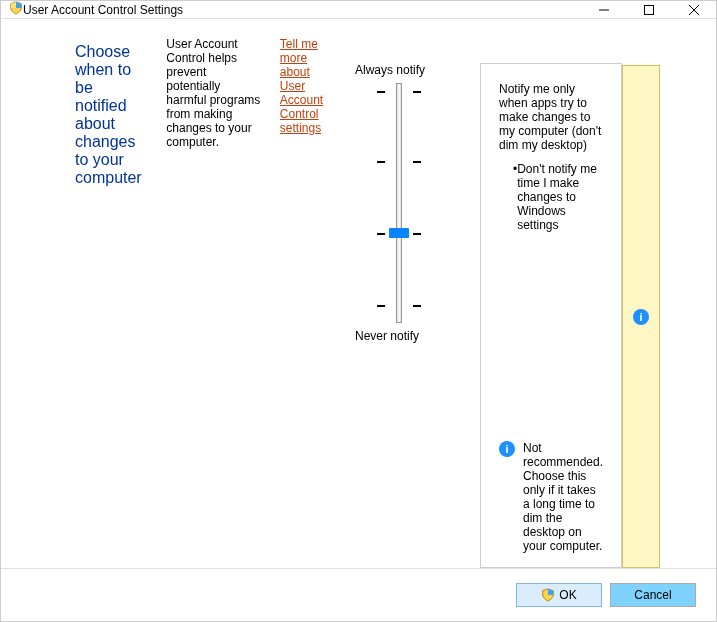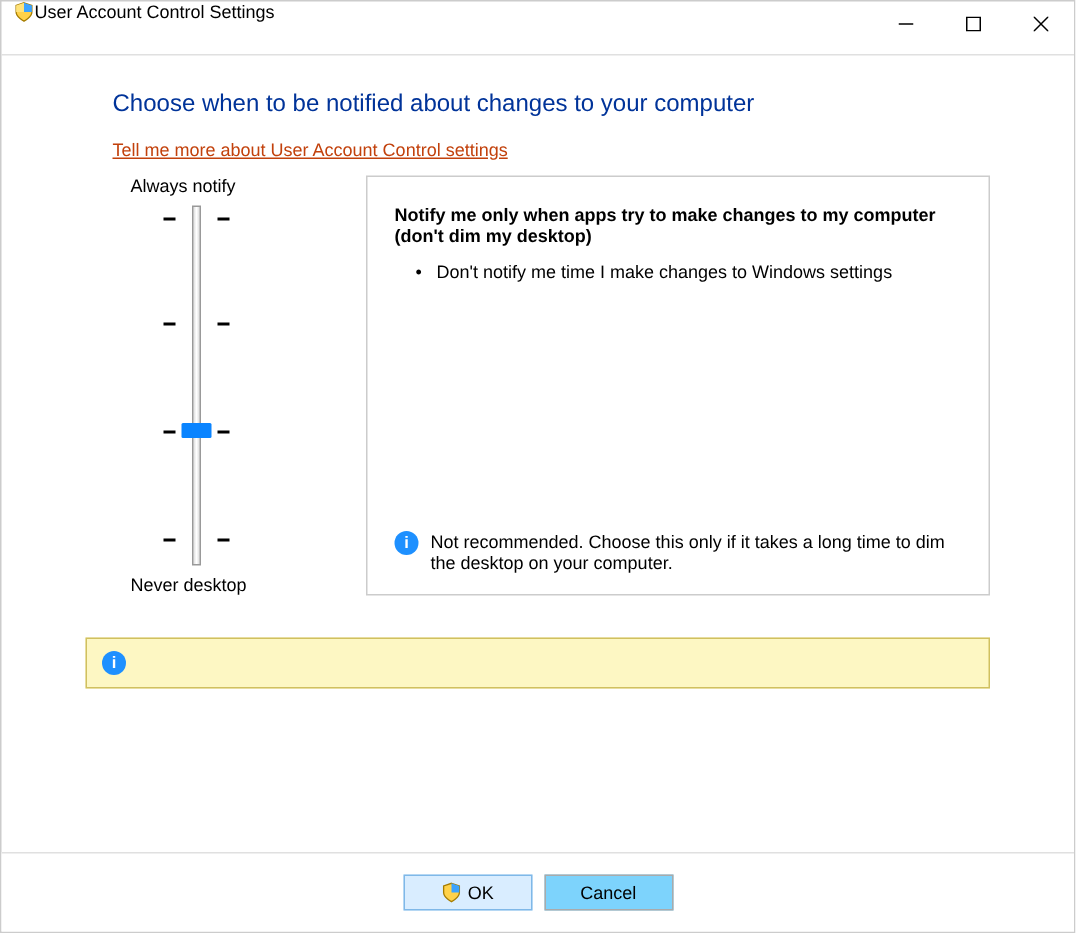--- a/index.html
+++ b/index.html
@@ -8,67 +8,67 @@
     font-family: "Segoe UI", Tahoma, sans-serif;
     font-size: 12px;
     background: #fff;
     color: #000;
     width: 717px;
     height: 622px;
     overflow: hidden;
   }
   .window { width: 717px; height: 622px; border: 1px solid #ccc; display: flex; flex-direction: column; }
   .titlebar {
-    display: flex; align-items: flex-start; height: 36px;
+    display: flex; align-items: center; height: 18px;
     padding-left: 8px; border-bottom: 1px solid #e0e0e0;
   }
   .titlebar .title { flex: 1; font-size: 12px; }
   .winbtn { width: 45px; height: 30px; display: flex; align-items: center; justify-content: center; }
-  .content { flex: 1; padding: 18px 56px 0 56px; display: flex; flex-direction: column; overflow: hidden; }
+  .content { flex: 1; padding: 18px 56px 0 56px; display: flex; flex-direction: row; overflow: hidden; }
   .heading { font-size: 16px; color: #003399; margin: 6px 0 14px 18px; font-weight: 400; }
   .desc { margin: 0 0 2px 18px; font-size: 12px; }
   .link { color: #c2410c; text-decoration: underline; margin-left: 18px; cursor: pointer; }
-  .main-row { display: flex; margin-top: 10px; gap: 32px; }
+  .main-row { display: flex; margin-top: 26px; }
   .slider-col { width: 155px; display: flex; flex-direction: column; align-items: flex-start; }
   .slider-label { font-size: 12px; margin-left: 30px; }
   .slider-wrap { position: relative; width: 60px; height: 240px; margin: 6px 0 6px 44px; }
   .slider-track {
     position: absolute; left: 50%; top: 0; bottom: 0; width: 6px;
     transform: translateX(-50%);
     border: 1px solid #999;
     background: linear-gradient(to right,#ddd,#fff,#ddd);
   }
   .tick { position: absolute; width: 8px; height: 2px; background: #000; }
   .tickL { left: 8px; } .tickR { right: 8px; }
   .t0 { top: 8px; } .t1 { top: 78px; } .t2 { top: 150px; } .t3 { top: 222px; }
   .thumb {
     position: absolute; left: 50%; transform: translateX(-50%);
     width: 20px; height: 10px; top: 145px; background: #0a84ff; border-radius: 1px;
   }
   .info-panel {
     flex: 1; border: 1px solid #ccc; padding: 18px 18px 14px 18px;
     display: flex; flex-direction: column; justify-content: space-between; min-height: 240px;
   }
-  .panel-heading { font-weight: bold; font-size: 12px; margin-bottom: 10px; }
+  .panel-heading { font-weight: normal; font-size: 12px; margin-bottom: 10px; }
   .bullet { display: flex; margin-left: 14px; }
   .bullet-dot { width: 14px; }
   .panel-note { display: flex; align-items: flex-start; gap: 8px; margin-top: 14px; }
   .info-icon {
     width: 16px; height: 16px; border-radius: 50%; background: #1e90ff;
     color: #fff; font-weight: bold; font-size: 11px; display: flex;
     align-items: center; justify-content: center; flex-shrink: 0;
   }
   .admin-bar {
     display: flex; align-items: center; gap: 10px;
     background: #fdf7c3; border: 1px solid #d0c060;
     padding: 8px 10px; margin: 28px 0 0 0;
   }
   .button-row {
     border-top: 1px solid #e0e0e0; padding: 14px 20px; display: flex;
-    justify-content: center; gap: 8px; background: #fff;
+    justify-content: flex-end; gap: 8px; background: #fff;
   }
   .btn {
     min-width: 86px; height: 24px; border: 1px solid #aaa;
     background: #7dd3fc; font-size: 12px; display: inline-flex;
     align-items: center; justify-content: center; gap: 4px;
     padding: 0 10px; cursor: pointer;
   }
   .btn.primary { background: #d9edff; border-color: #7fb8e8; }
   .shield-icon { width: 14px; height: 14px; }
 </style>
@@ -99,39 +99,40 @@
     <div class="winbtn">
       <svg width="10" height="10">
           <line x1="0" y1="0" x2="10" y2="10" stroke="#000"></line>
           <line x1="10" y1="0" x2="0" y2="10" stroke="#000"></line>
         </svg>
     </div>
   </div>
 
   <div class="content">
     <div class="heading">Choose when to be notified about changes to your computer</div>
+    <div class="desc">User Account Control helps prevent potentially harmful programs from making changes to your computer.</div>
     <a class="link">Tell me more about User Account Control settings</a>
 
     <div class="main-row">
 
       <div class="slider-col">
         <div class="slider-label">Always notify</div>
         <div class="slider-wrap">
           <div class="slider-track"></div>
           <div class="tick tickL t0"></div>
             <div class="tick tickR t0"></div>
           <div class="tick tickL t1"></div>
             <div class="tick tickR t1"></div>
           <div class="tick tickL t2"></div>
             <div class="tick tickR t2"></div>
           <div class="tick tickL t3"></div>
             <div class="tick tickR t3"></div>
           <div class="thumb"></div>
         </div>
-        <div class="slider-label">Never desktop</div>
+        <div class="slider-label">Never notify</div>
       </div>
 
       <div class="info-panel">
         <div>
           <div class="panel-heading">Notify me only when apps try to make changes to my computer (don't dim my desktop)</div>
           <div class="bullet">
             <span class="bullet-dot">•</span>
             <span>Don't notify me time I make changes to Windows settings</span>
           </div>
         </div>

